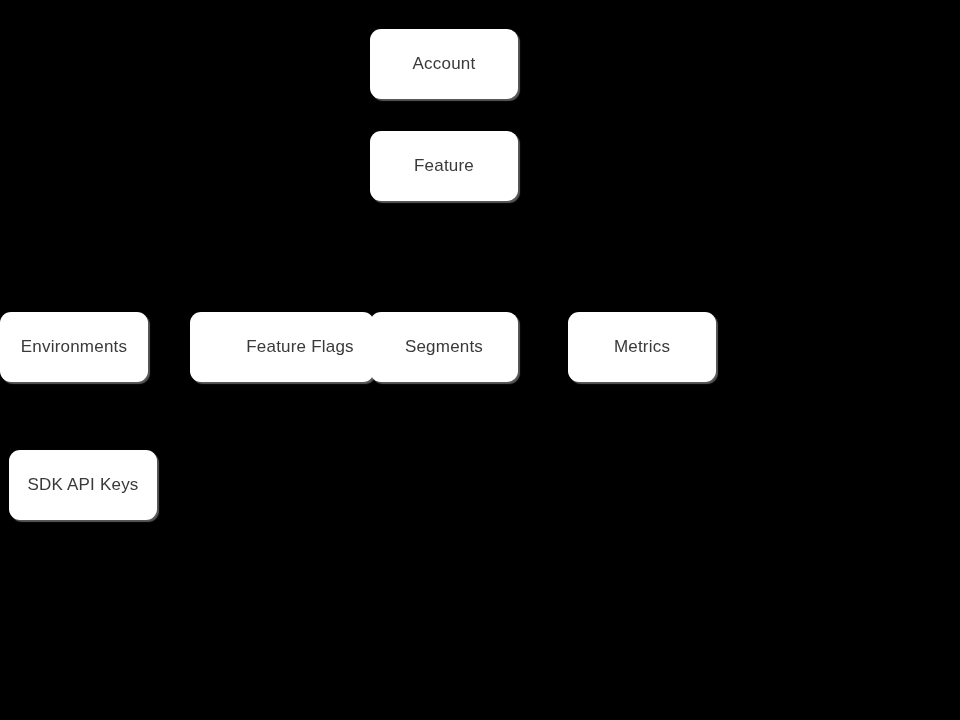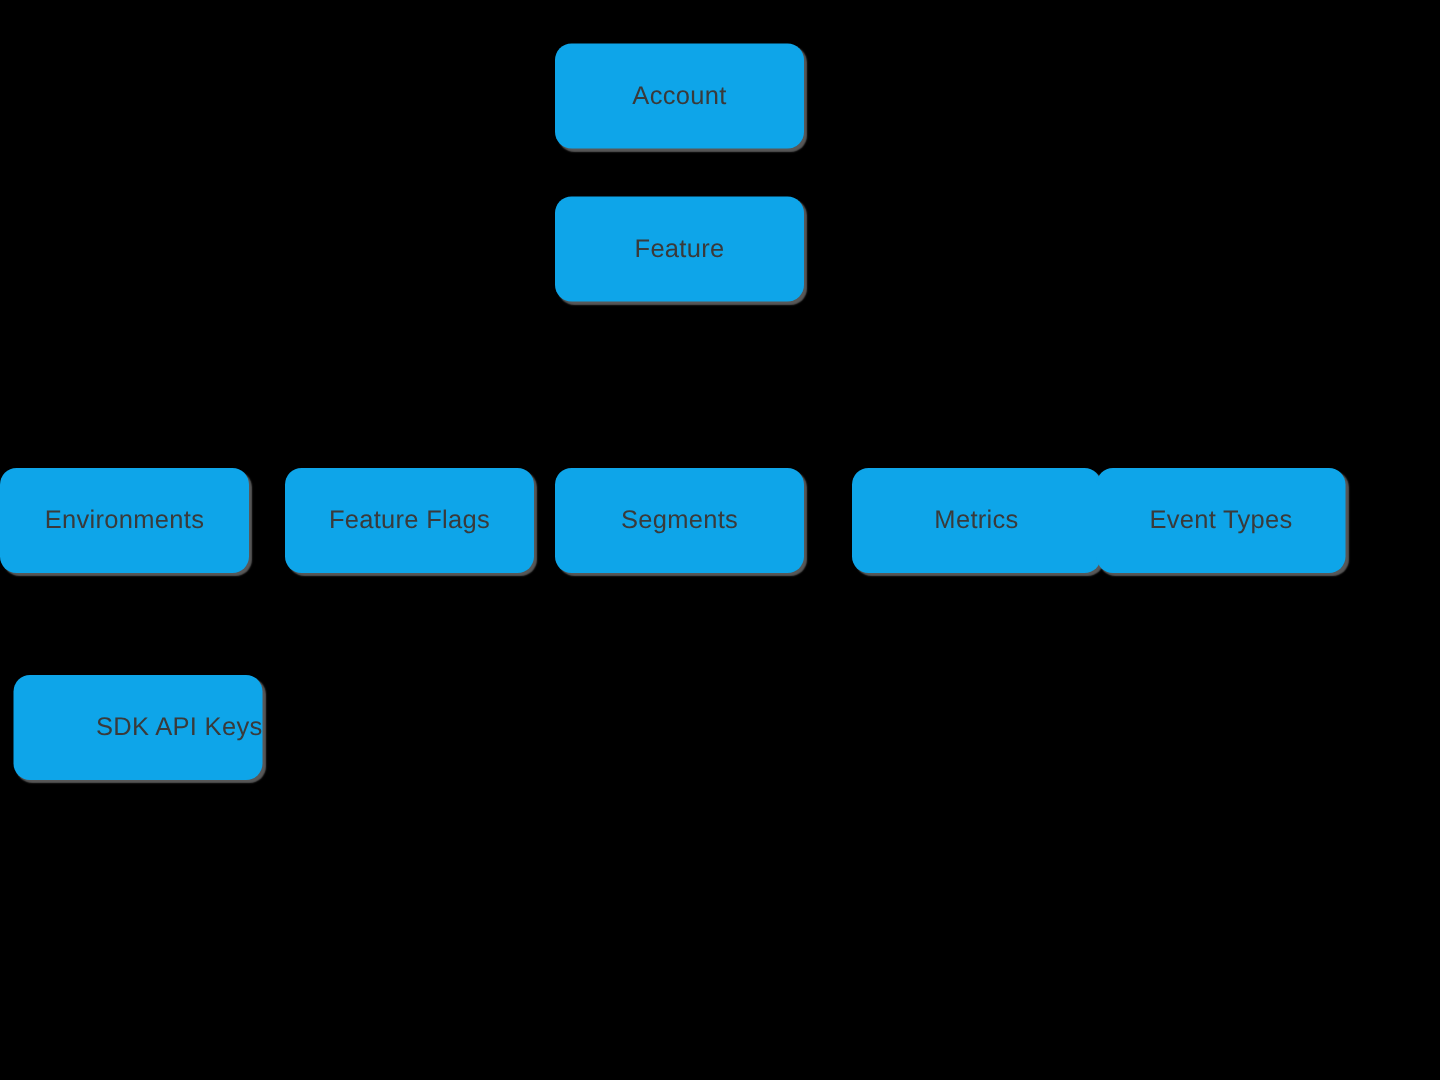--- a/index.html
+++ b/index.html
@@ -10,44 +10,44 @@
     .canvas {
       position: relative;
       width: 960px;
       height: 720px;
       background: #000000;
       overflow: hidden;
       font-family: "Liberation Sans", "DejaVu Sans", sans-serif;
     }
     .node {
       position: absolute;
-      width: 166px;
+      width: 148px;
       height: 70px;
-      background: #0ea5e9;
+      background: #ffffff;
       border-radius: 11px;
       box-shadow: 2px 2px 1px rgba(135, 135, 135, 0.65);
       display: flex;
       align-items: center;
       justify-content: center;
     }
     .node-label {
       color: #3a3a3a;
       font-size: 17px;
       letter-spacing: 0.2px;
       white-space: nowrap;
     }
     
     .pos-account       { left: 370px; top: 29px;  }
     .pos-projects      { left: 370px; top: 131px; }
     .pos-environments  { left: 0;   top: 312px; }
-    .pos-feature-flags { left: 190px; top: 312px; }
+    .pos-feature-flags { left: 190px; top: 312px; padding-left: 36px; }
     .pos-segments      { left: 370px; top: 312px; align-items: center; }
     .pos-metrics       { left: 568px; top: 312px; }
     .pos-event-types   { left: 731px; top: 312px; }
-    .pos-sdk-api-keys  { left: 9px;   top: 450px; justify-content: flex-end; }
+    .pos-sdk-api-keys  { left: 9px;   top: 450px; }
   </style>
 </head>
 <body>
 
 <div class="canvas">
 
   <div class="node pos-account">
     <span class="node-label">Account</span>
   </div>
 
@@ -64,21 +64,18 @@
   </div>
 
   <div class="node pos-segments">
     <span class="node-label">Segments</span>
   </div>
 
   <div class="node pos-metrics">
     <span class="node-label">Metrics</span>
   </div>
 
-  <div class="node pos-event-types">
-    <span class="node-label">Event Types</span>
-  </div>
 
   <div class="node pos-sdk-api-keys">
     <span class="node-label">SDK API Keys</span>
   </div>
 
 </div>
 
 </body></html>

